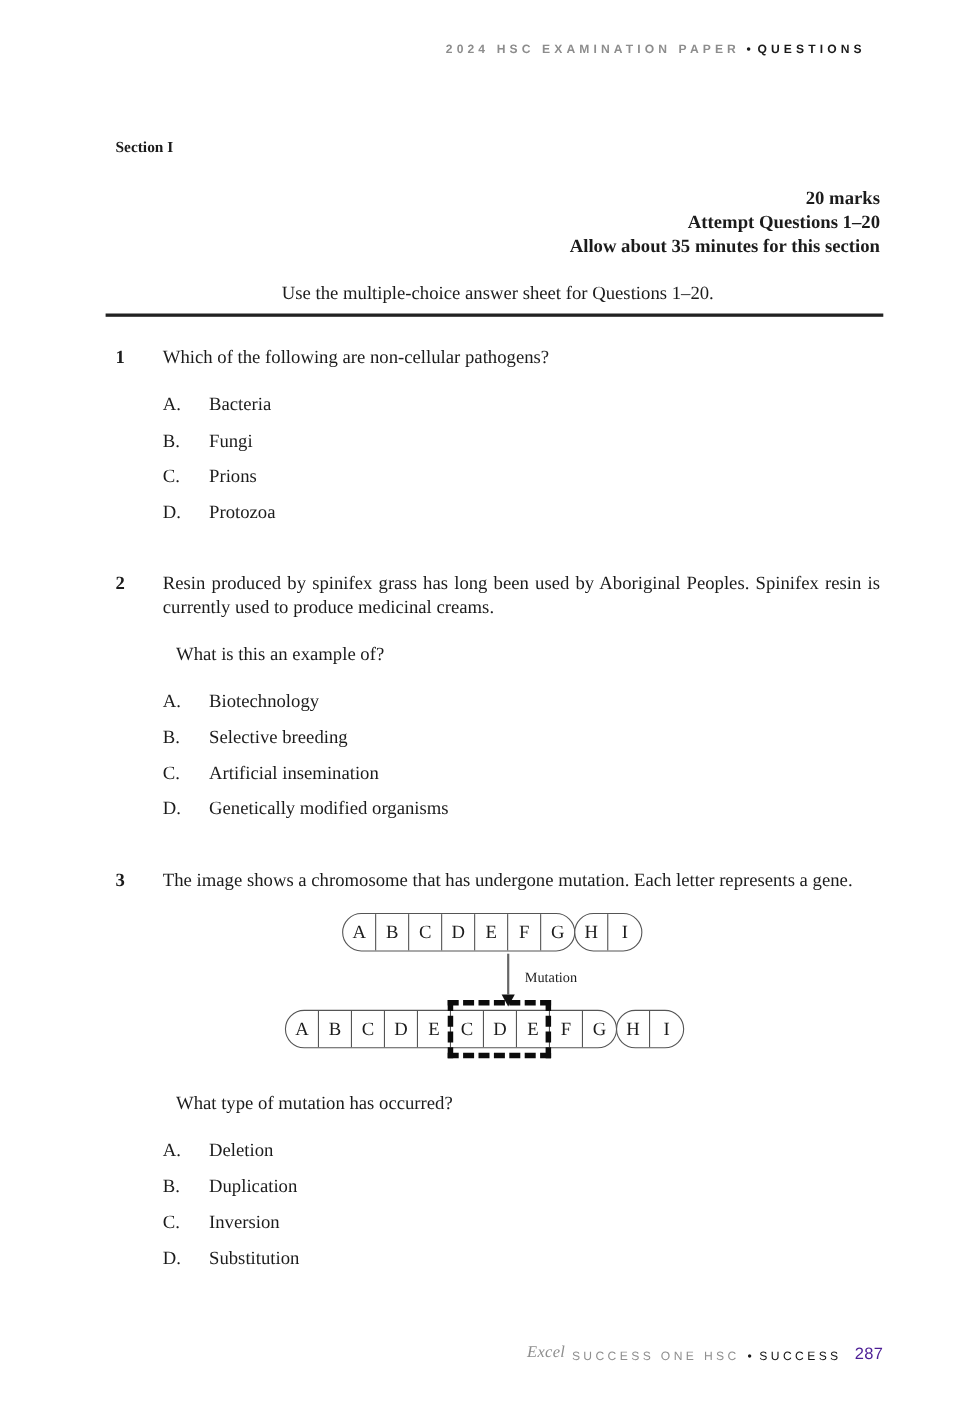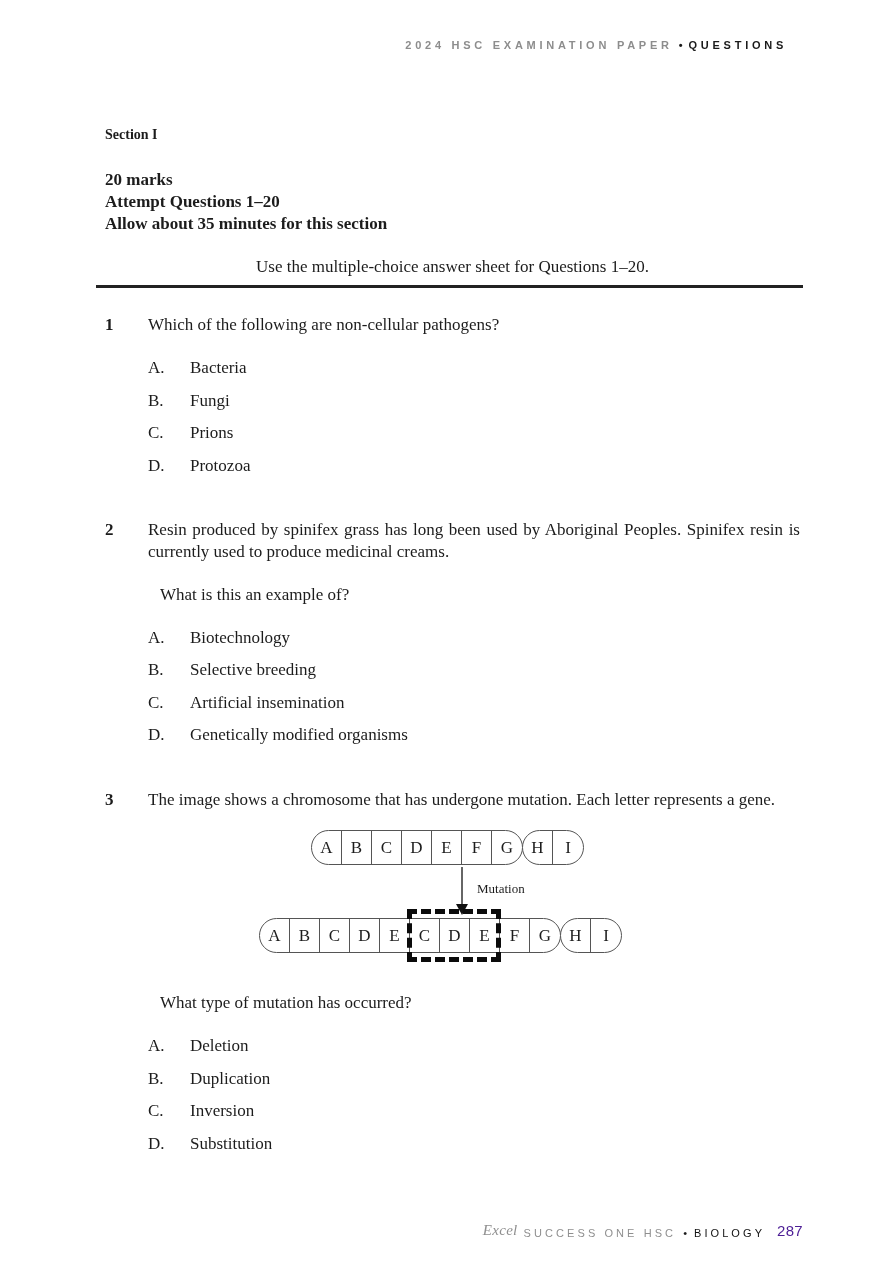--- a/index.html
+++ b/index.html
@@ -42,21 +42,21 @@
     font-size:15px; letter-spacing:0.02em; color:#4c1d95; margin-left:12px;
   }
 
   
   .content {
     position:absolute; top:0; left:105px; width:695px;
     padding-top:124px;
     font-size:17px; line-height:22px;
   }
   .section-title { font-size:14px; line-height:22px; font-weight:bold; }
-  .marks-block { margin-top:23px; font-weight:bold; }
+  .marks-block { margin-top:23px; font-weight:bold;text-align:right; }
   .marks-block div { line-height:22px; }
   .instruction { margin-top:21px;text-align:center; }
   .rule {
     margin-top:7px; margin-left:-9px; width:707px;
     border:none; border-top:3px solid #222; height:0;
   }
 
   
   .question { display:flex; }
   .q1 { margin-top:26px; }
@@ -254,15 +254,15 @@
       </div>
     </div>
   </div>
 
 </div>
 
 <div class="run-footer">
   <span class="brand">Excel</span>
   <span class="muted">SUCCESS ONE HSC</span>
   <span class="dot">•</span>
-  <span class="strong">BIOLOGY</span>
+  <span class="strong">SUCCESS</span>
   <span class="pageno">287</span>
 </div>
 
 </body></html>

